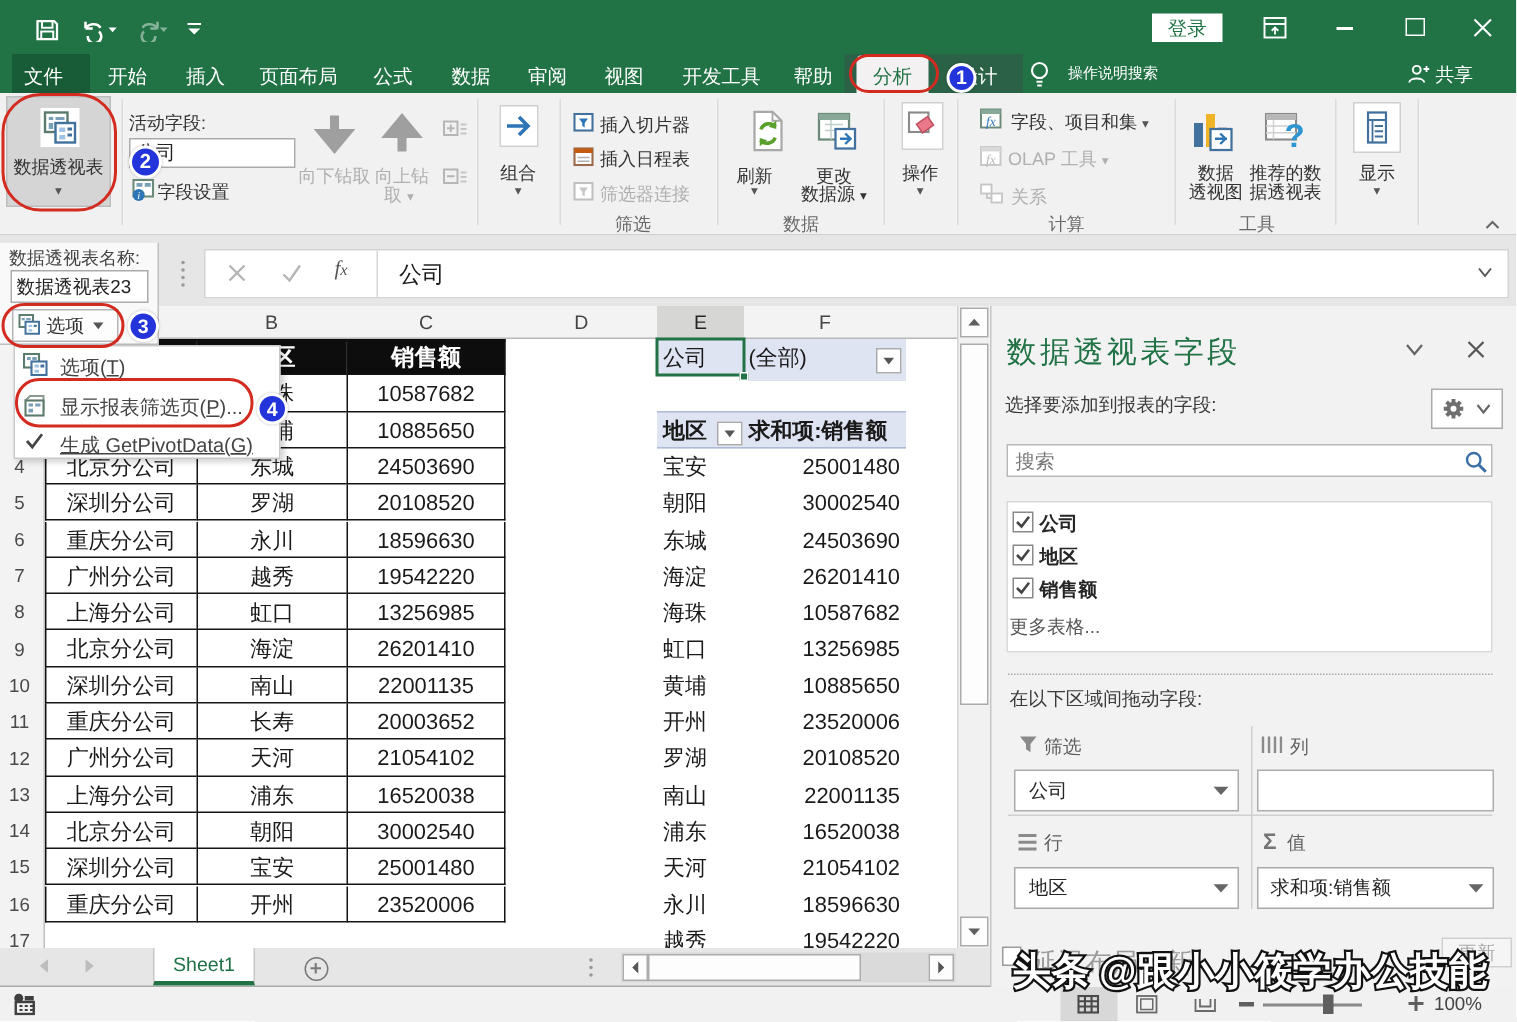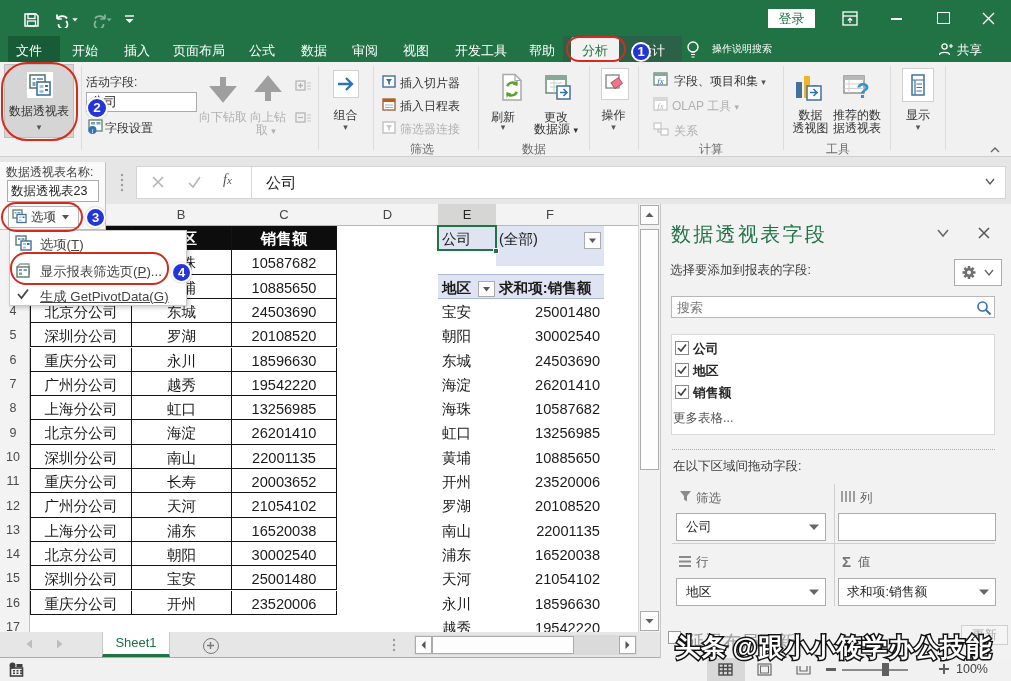--- a/index.html
+++ b/index.html
@@ -442,21 +442,21 @@
   <div class="tcell" style="left:30px;top:566.2px;width:101px;height:24.3px;line-height:26.5px;">深圳分公司</div>
   <div class="tcell" style="left:131px;top:566.2px;width:100px;height:24.3px;line-height:26.5px;">宝安</div>
   <div class="tcell" style="left:231px;top:566.2px;width:106px;height:24.3px;line-height:26.5px;border-right:1.5px solid #141414;">25001480</div>
   <div class="tcell" style="left:30px;top:590.5px;width:101px;height:24.3px;line-height:26.5px;">重庆分公司</div>
   <div class="tcell" style="left:131px;top:590.5px;width:100px;height:24.3px;line-height:26.5px;">开州</div>
   <div class="tcell" style="left:231px;top:590.5px;width:106px;height:24.3px;line-height:26.5px;border-right:1.5px solid #141414;">23520006</div>
   </div>
   <div id="pivot">
 
     <div class="pcell pblue" style="left:438px;top:226px;width:58px;height:24px;line-height:27px;padding-left:4px;box-sizing:border-box;">公司</div>
-    <div class="pcell pblue" style="left:496px;top:226px;width:108px;height:40px;line-height:27px;padding-left:3px;box-sizing:border-box;">(全部)</div>
+    <div class="pcell pblue" style="left:496px;top:226px;width:108px;height:28px;line-height:27px;padding-left:3px;box-sizing:border-box;">(全部)</div>
     <div class="abs" style="left:584px;top:232px;width:17px;height:17px;background:#fff;border:1px solid #ababab;box-sizing:border-box;">
       <svg width="15" height="15">
           <path d="M4 5.5 L7.5 10 L11 5.5 Z" fill="#555"></path>
         </svg>
     </div>
 
     <div class="abs" style="left:437px;top:225px;width:60px;height:26px;border:2px solid #217346;box-sizing:border-box;"></div>
     <div class="abs" style="left:493px;top:248px;width:6px;height:6px;background:#217346;border:1px solid #fff;box-sizing:border-box;"></div>
 
     <div class="pcell pblue" style="left:438px;top:274px;width:58px;height:25px;line-height:27px;padding-left:4px;box-sizing:border-box;font-weight:bold;border-top:1px solid #aebad8;border-bottom:1px solid #aebad8;">地区</div>

